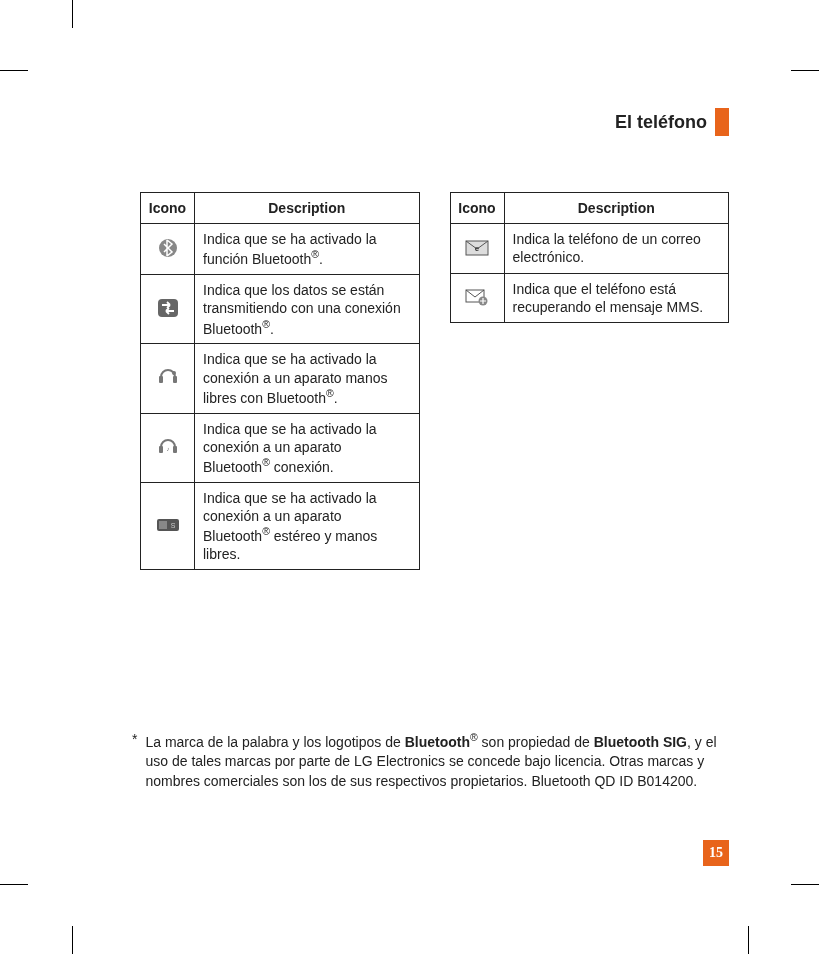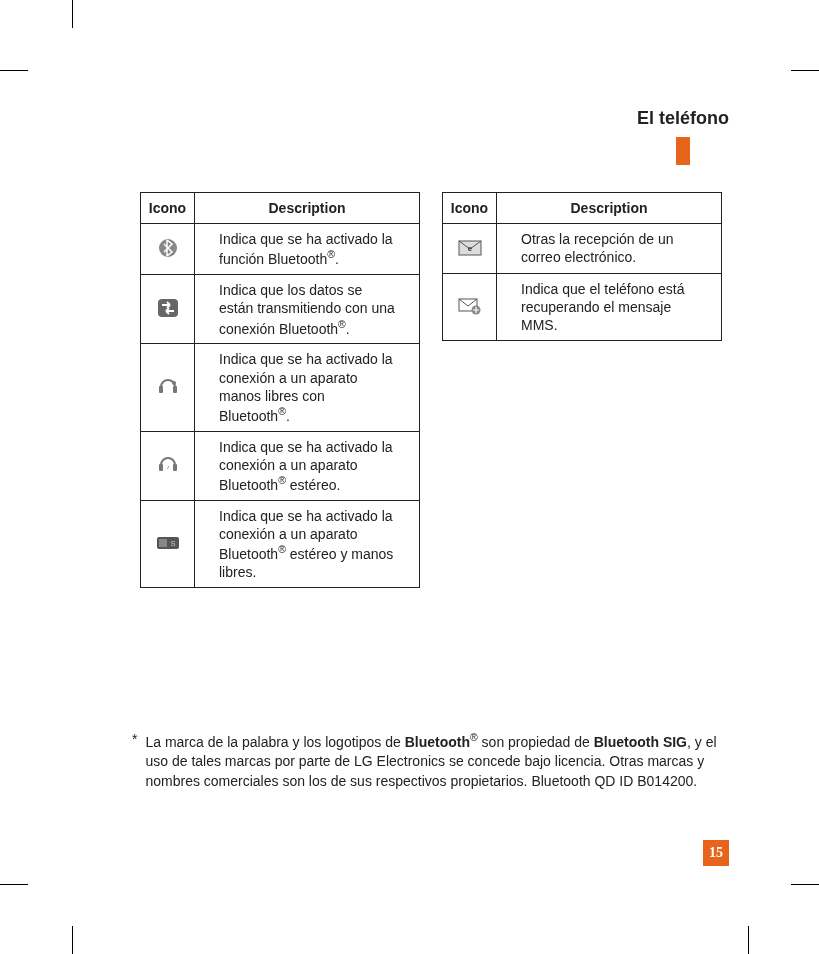--- a/index.html
+++ b/index.html
@@ -6,28 +6,28 @@
   html, body { width: 819px; height: 954px; background: #fff; font-family: "Helvetica Neue", Arial, sans-serif; color: #222; }
   .page { position: relative; width: 819px; height: 954px; }
 
   
   .crop { position: absolute; background: #000; }
   .crop.h { height: 1px; width: 28px; }
   .crop.v { width: 1px; height: 28px; }
 
   .section-header {
     position: absolute; top: 108px; right: 90px;
-    display: flex; align-items: center; gap: 8px; flex-direction: column;
+    display: flex; align-items: center; gap: 8px;
   }
   .section-header .title { font-weight: 700; font-size: 18px; color: #222; }
   .section-header .tab { width: 14px; height: 28px; background: #E8641B; }
 
-  .tables { position: absolute; top: 192px; left: 140px; right: 90px; display: flex; gap: 22px; align-items: flex-start; }
+  .tables { position: absolute; top: 192px; left: 140px; right: 90px; display: flex; gap: 30px; align-items: flex-start; }
   table.icon-table { border-collapse: collapse; width: 280px; table-layout: fixed; }
-  table.icon-table th, table.icon-table td { border: 1px solid #222; padding: 6px 24px; font-size: 14px; line-height: 1.3; vertical-align: middle; }
+  table.icon-table th, table.icon-table td { border: 1px solid #222; padding: 6px 8px; font-size: 14px; line-height: 1.3; vertical-align: middle; }
   table.icon-table th { font-weight: 700; text-align: center; }
   table.icon-table th:first-child, table.icon-table td:first-child { width: 54px; text-align: center; padding: 6px 4px; }
   .icon-box { display: inline-flex; align-items: center; justify-content: center; width: 28px; height: 22px; }
 
   .sup { font-size: 0.75em; vertical-align: super; }
 
   .footnote { position: absolute; left: 132px; right: 90px; top: 730px; font-size: 14px; line-height: 1.4; display: flex; gap: 8px; }
   .footnote .ast { flex: 0 0 auto; }
   .footnote b { font-weight: 700; }
 
@@ -97,21 +97,21 @@
       </tr>
       <tr>
         <td><span class="icon-box">
           <svg width="22" height="18" viewBox="0 0 22 18">
                   <path d="M4 9 A7 7 0 0 1 18 9" stroke="#777" stroke-width="2" fill="none"></path>
                   <rect x="2" y="8" width="4" height="7" rx="1" fill="#777"></rect>
                   <rect x="16" y="8" width="4" height="7" rx="1" fill="#777"></rect>
                   <text x="11" y="13" font-size="6" text-anchor="middle" fill="#777">♪</text>
                 </svg>
         </span></td>
-        <td><span>Indica que se ha activado la conexión a un aparato Bluetooth</span><span class="sup">®</span><span> estéreo.</span></td>
+        <td><span>Indica que se ha activado la conexión a un aparato Bluetooth</span><span class="sup">®</span><span> conexión.</span></td>
       </tr>
       <tr>
         <td><span class="icon-box">
           <svg width="24" height="18" viewBox="0 0 24 18">
                   <rect x="1" y="3" width="22" height="12" rx="2" fill="#555"></rect>
                   <rect x="3" y="5" width="8" height="8" fill="#888"></rect>
                   <text x="17" y="12" font-size="7" text-anchor="middle" fill="#ccc">S</text>
                 </svg>
         </span></td>
         <td><span>Indica que se ha activado la conexión a un aparato Bluetooth</span><span class="sup">®</span><span> estéreo y manos libres.</span></td>
@@ -126,21 +126,21 @@
         <th>Description</th>
       </tr>
       <tr>
         <td><span class="icon-box">
           <svg width="24" height="16" viewBox="0 0 24 16">
                   <rect x="1" y="1" width="22" height="14" fill="#ddd" stroke="#555"></rect>
                   <path d="M1 1 L12 9 L23 1" fill="none" stroke="#555"></path>
                   <text x="12" y="11" font-size="8" text-anchor="middle" fill="#333" font-weight="bold">e</text>
                 </svg>
         </span></td>
-        <td>Otras la recepción de un correo electrónico.</td>
+        <td>Indica la teléfono de un correo electrónico.</td>
       </tr>
       <tr>
         <td><span class="icon-box">
           <svg width="24" height="18" viewBox="0 0 24 18">
                   <rect x="1" y="2" width="18" height="12" fill="#fff" stroke="#555"></rect>
                   <path d="M1 2 L10 9 L19 2" fill="none" stroke="#555"></path>
                   <circle cx="18" cy="13" r="4.5" fill="#888"></circle>
                   <path d="M18 10 L18 16 M15 13 L21 13" stroke="#fff" stroke-width="1.2"></path>
                 </svg>
         </span></td>

